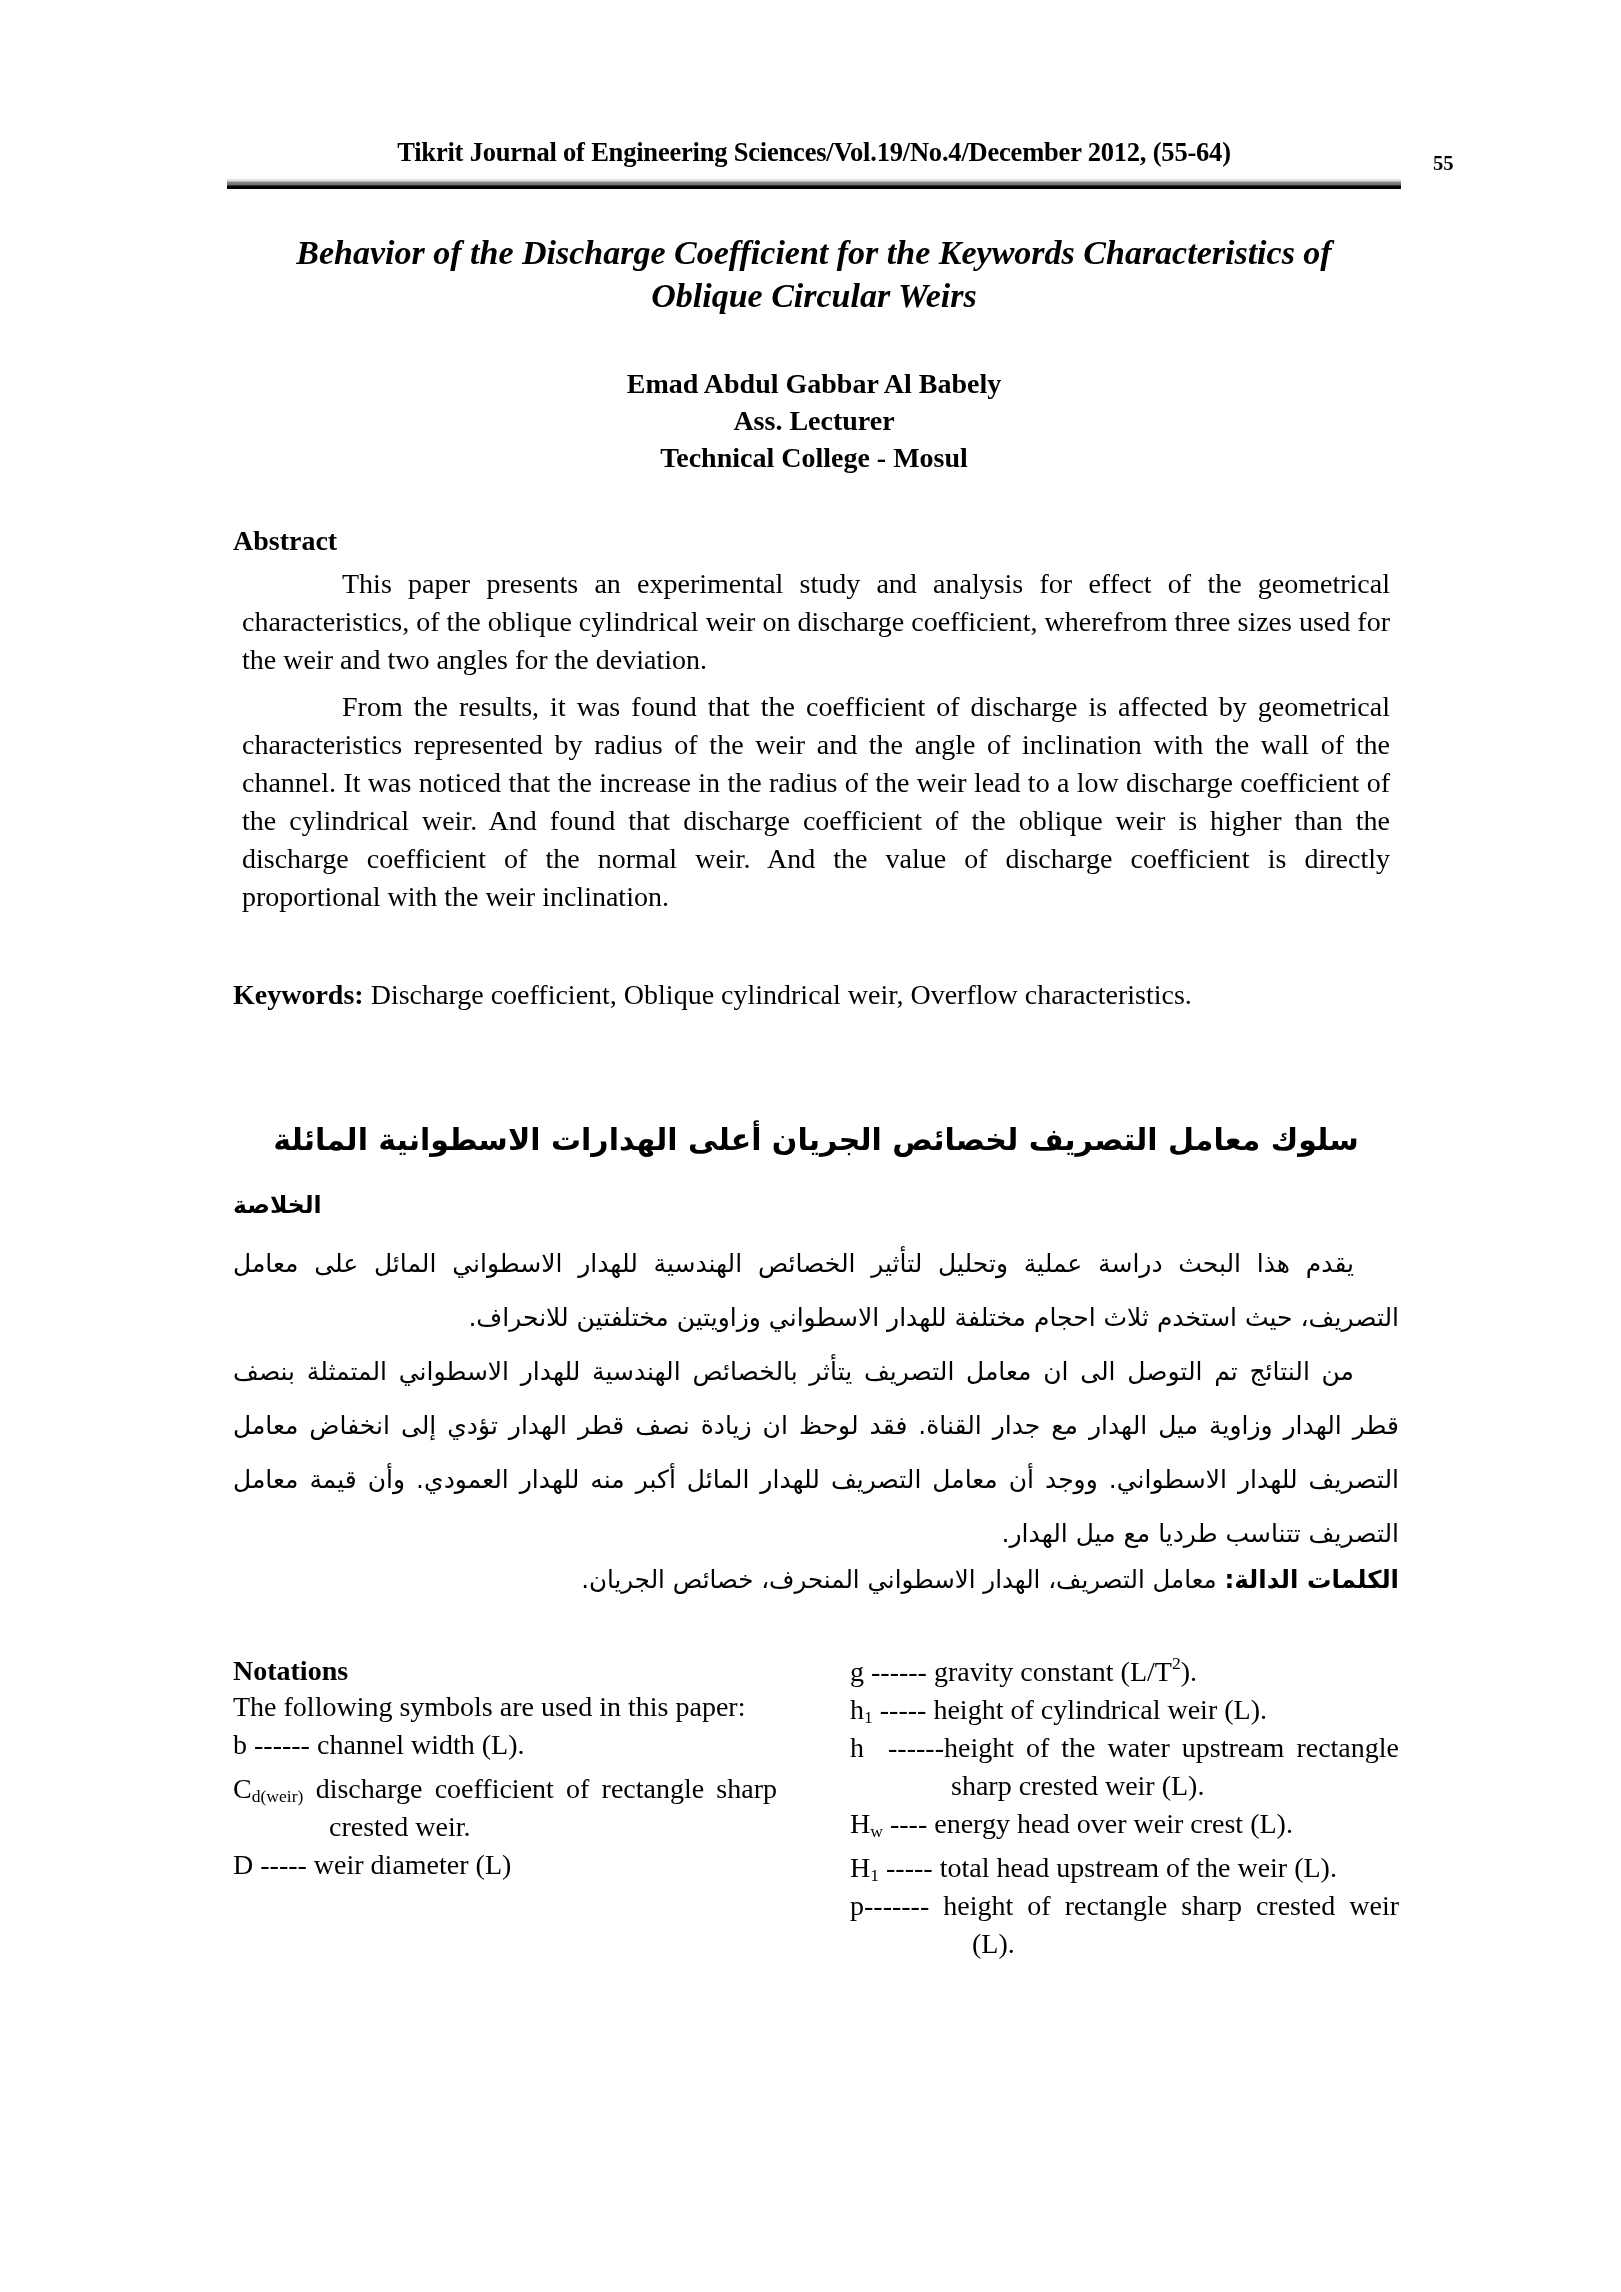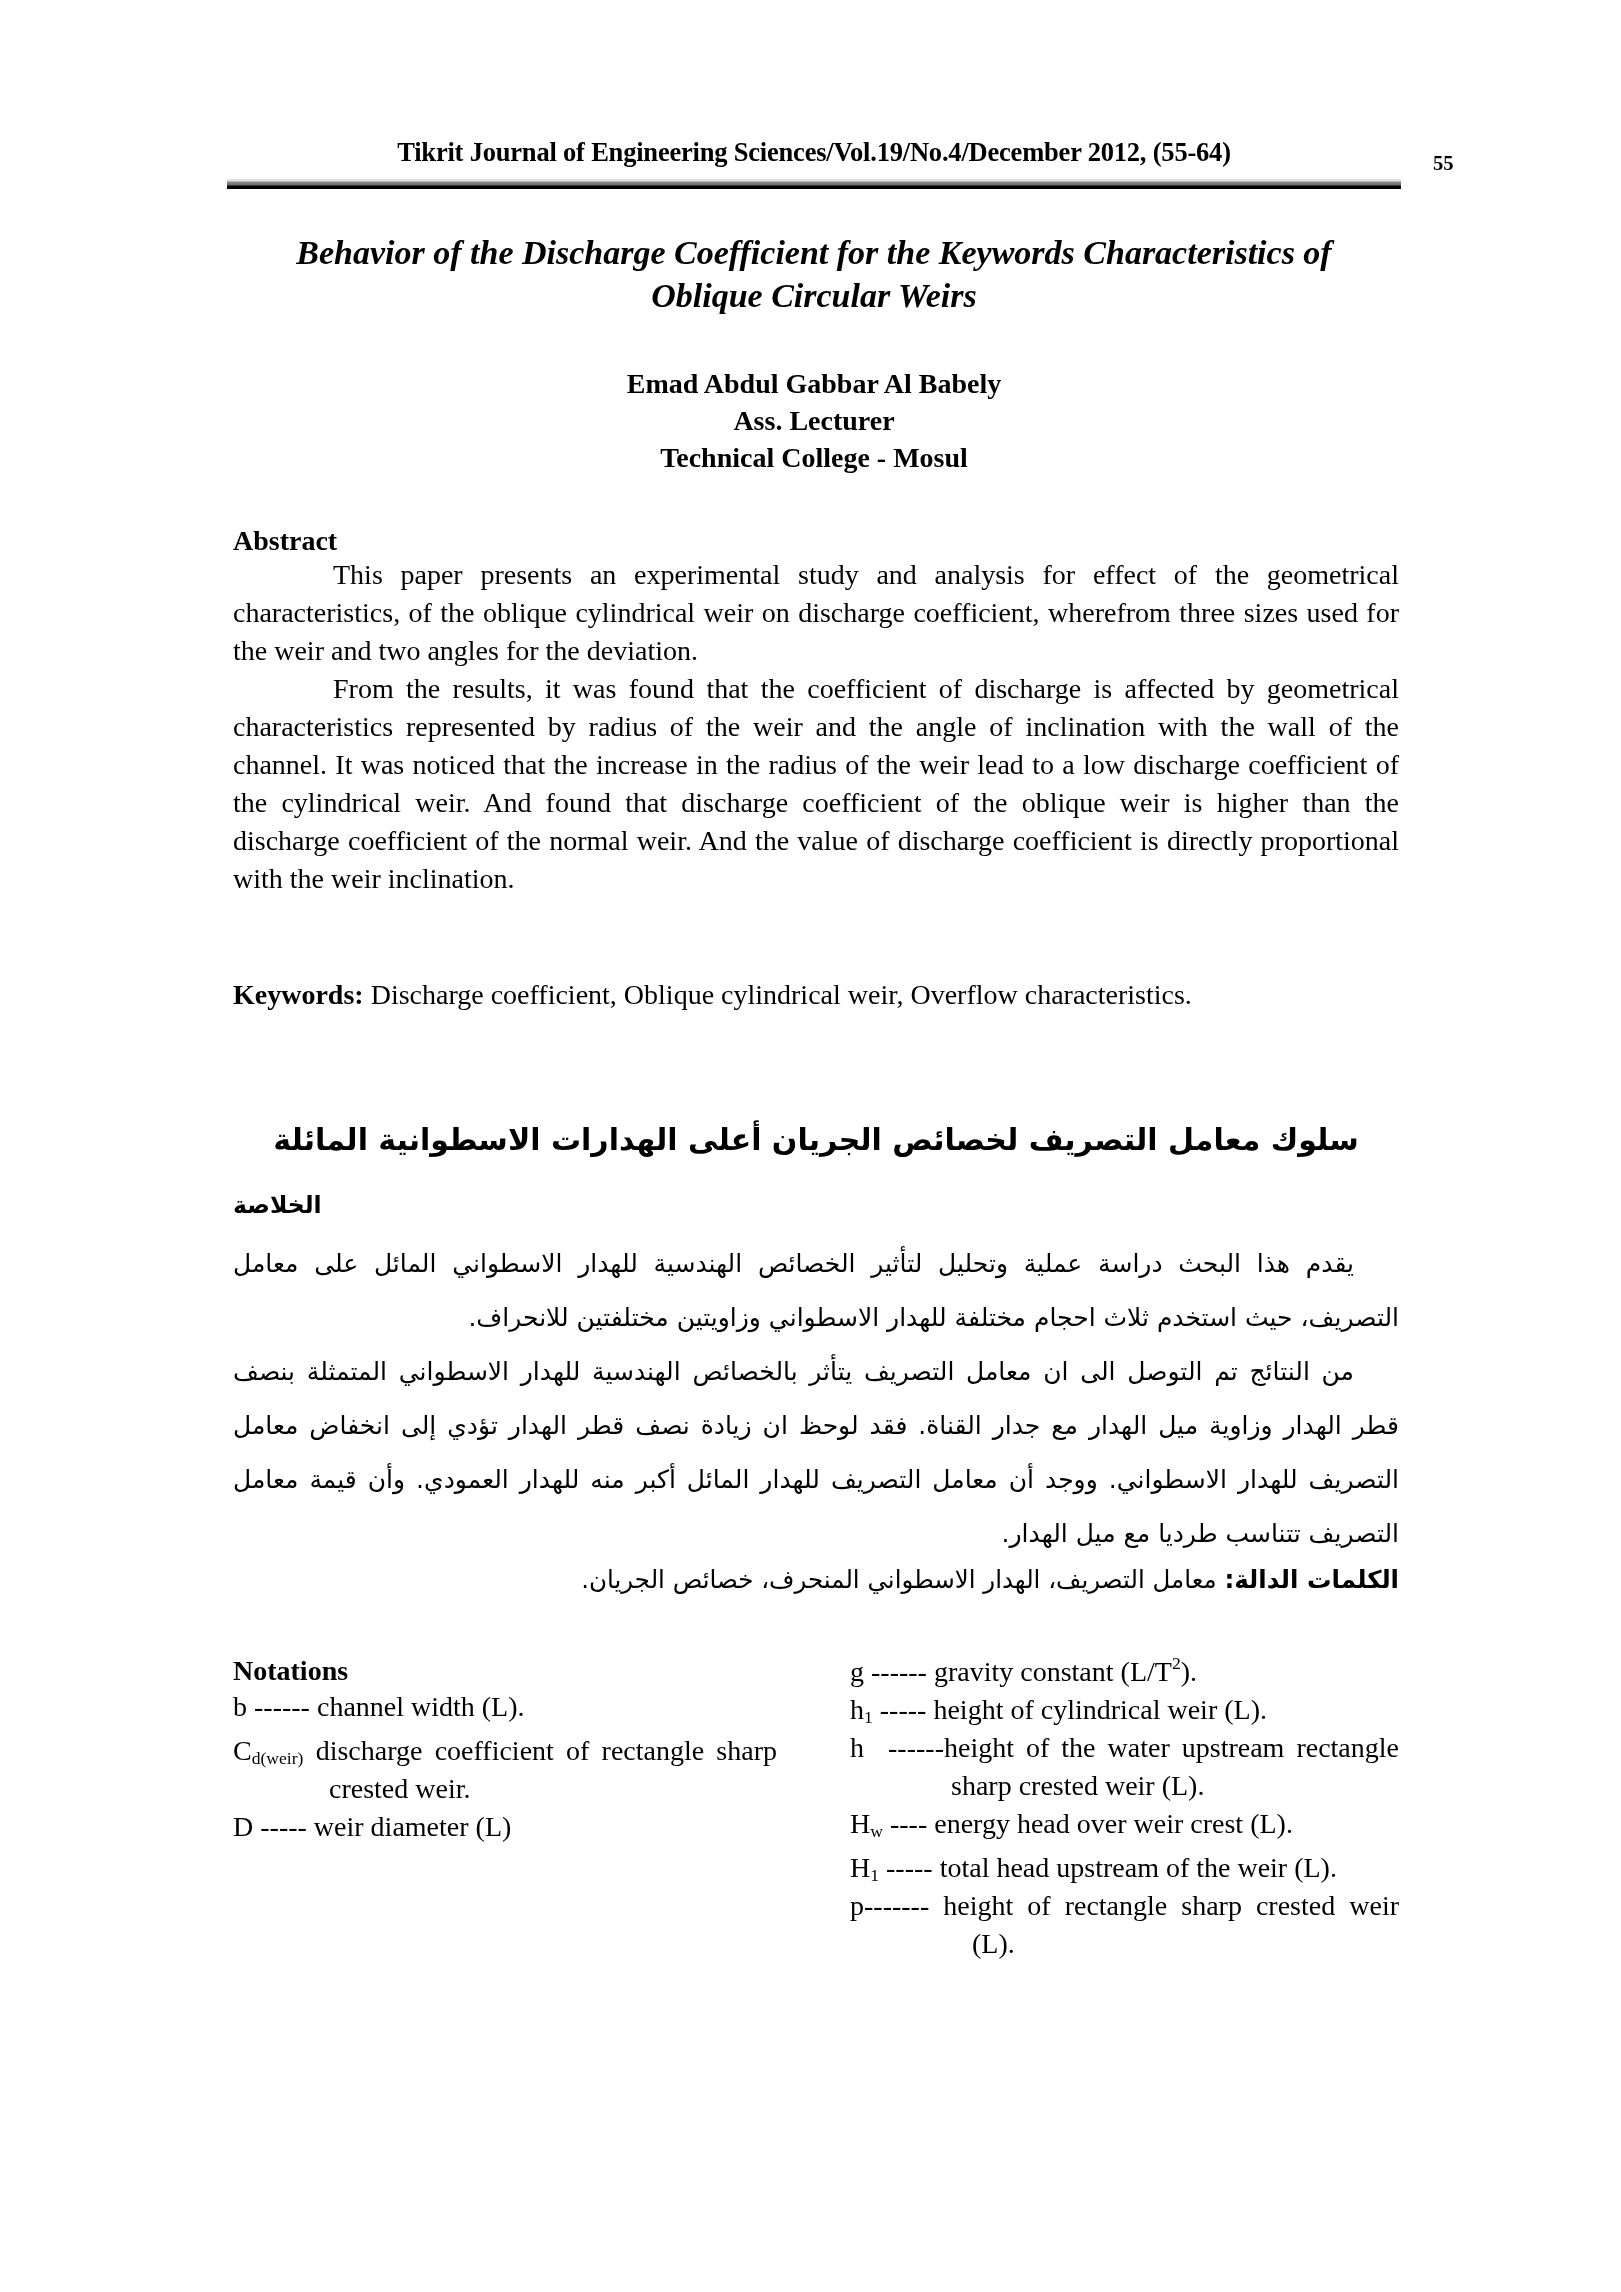--- a/index.html
+++ b/index.html
@@ -13,21 +13,21 @@
                  background: linear-gradient(to bottom, #e0e0e0 0%, #e0e0e0 20%, #8a8a8a 30%, #6a6a6a 60%, #000 70%, #000 100%); }
   .title { left: 227px; top: 231px; width: 1174px; text-align: center;
            font-weight: bold; font-style: italic; font-size: 34px; line-height: 43px; }
   .authors { left: 227px; top: 365px; width: 1174px; text-align: center;
              font-weight: bold; font-size: 28px; line-height: 37px; }
   .authors div { display: block; }
   .section-heading { font-weight: bold; font-size: 28px; }
   .abstract-heading { left: 233px; top: 525px; }
   .abstract { left: 233px; top: 556px; width: 1166px; font-size: 28px; line-height: 38px;
               text-align: justify; }
-  .abstract p { margin: 0; text-indent: 100px; }
+  .abstract p { margin: 9px; text-indent: 100px; }
   .keywords { left: 233px; top: 976px; width: 1166px; font-size: 28px; line-height: 37px; }
   .keywords b { font-weight: bold; }
   .ar { direction: rtl; font-family: "DejaVu Sans", "Liberation Sans", sans-serif; }
   .ar-title { left: 233px; top: 1122px; width: 1166px; text-align: center; font-weight: bold; font-size: 30px; }
   .ar-heading { left: 233px; top: 1191px; width: 1166px; text-align: left; font-weight: bold; font-size: 23.5px; }
   .ar-abstract { left: 233px; top: 1237px; width: 1166px; font-size: 25px; line-height: 54px; text-align: justify; }
   .ar-abstract p { margin: 0; text-indent: 45px; }
   .ar-keywords { left: 233px; top: 1560px; width: 1166px; font-size: 24.5px; line-height: 39px; text-align: right; }
   .ar-keywords b { font-weight: bold; }
   .col { font-size: 28px; line-height: 38px; }
@@ -76,20 +76,21 @@
 <div class="abs ar ar-abstract">
   <p>يقدم هذا البحث دراسة عملية وتحليل لتأثير الخصائص الهندسية للهدار الاسطواني المائل على معامل التصريف، حيث استخدم ثلاث احجام مختلفة للهدار الاسطواني وزاويتين مختلفتين للانحراف.</p>
   <p>من النتائج تم التوصل الى ان معامل التصريف يتأثر بالخصائص الهندسية للهدار الاسطواني المتمثلة بنصف قطر الهدار وزاوية ميل الهدار مع جدار القناة. فقد لوحظ ان زيادة نصف قطر الهدار تؤدي إلى انخفاض معامل التصريف للهدار الاسطواني. ووجد أن معامل التصريف للهدار المائل أكبر منه للهدار العمودي. وأن قيمة معامل التصريف تتناسب طرديا مع ميل الهدار.</p>
 </div>
 <div class="abs ar ar-keywords">
   <b>الكلمات الدالة:</b><span> معامل التصريف، الهدار الاسطواني المنحرف، خصائص الجريان.</span>
 </div>
 
 <div class="abs col col-left">
   <div class="notation-heading">Notations</div>
+  <div class="intro">The following symbols are used in this paper:</div>
   <div class="note hang"><span>b</span><span> ------ </span><span>channel width (L).</span></div>
   <div class="note hang sp6"><span>C</span><sub>d(weir)</sub><span> </span><span>discharge coefficient of rectangle sharp crested weir.</span></div>
   <div class="note hang"><span>D</span><span> ----- </span><span>weir diameter (L)</span></div>
 </div>
 
 <div class="abs col col-right">
   <div class="note hang-right"><span>g</span><span> ------ </span><span>gravity constant (L/T</span><sup>2</sup><span>).</span></div>
   <div class="note hang-right"><span>h</span><sub>1</sub><span> ----- </span><span>height of cylindrical weir (L).</span></div>
   <div class="note hang-right"><span>h</span><span style="white-space:pre">  ------</span><span>height of the water upstream rectangle sharp crested weir (L).</span></div>
   <div class="note hang-right"><span>H</span><sub>w</sub><span> ---- </span><span>energy head over weir crest (L).</span></div>

